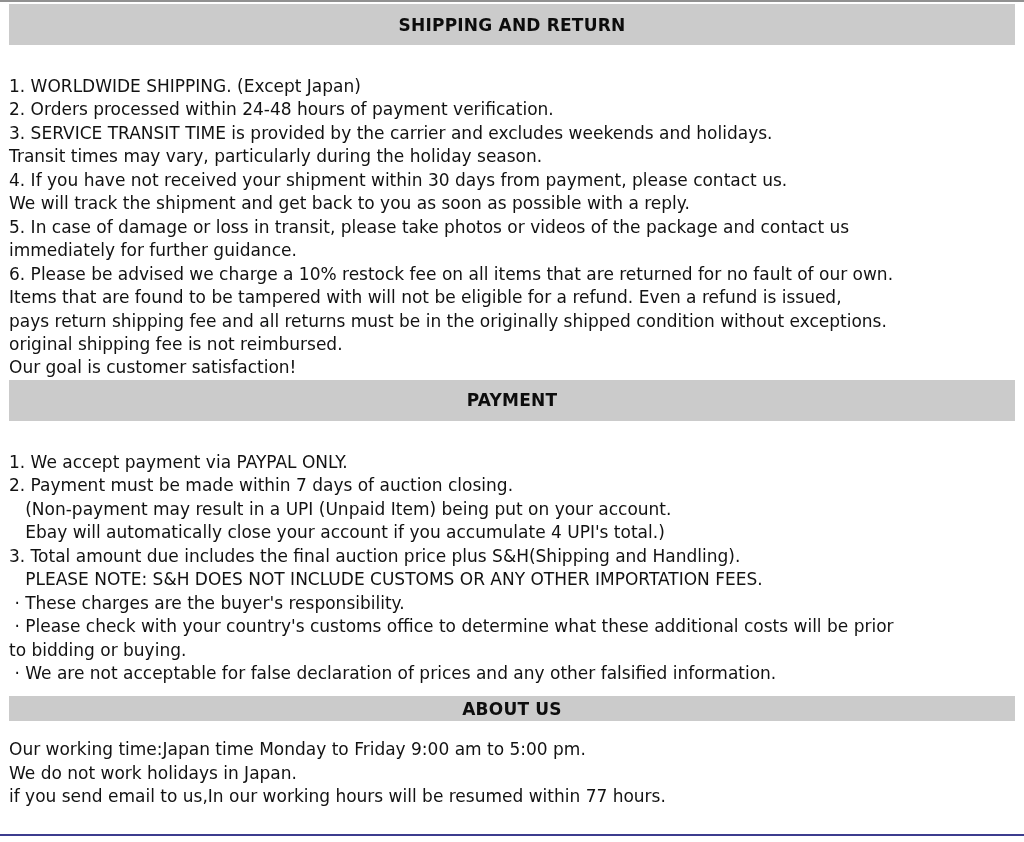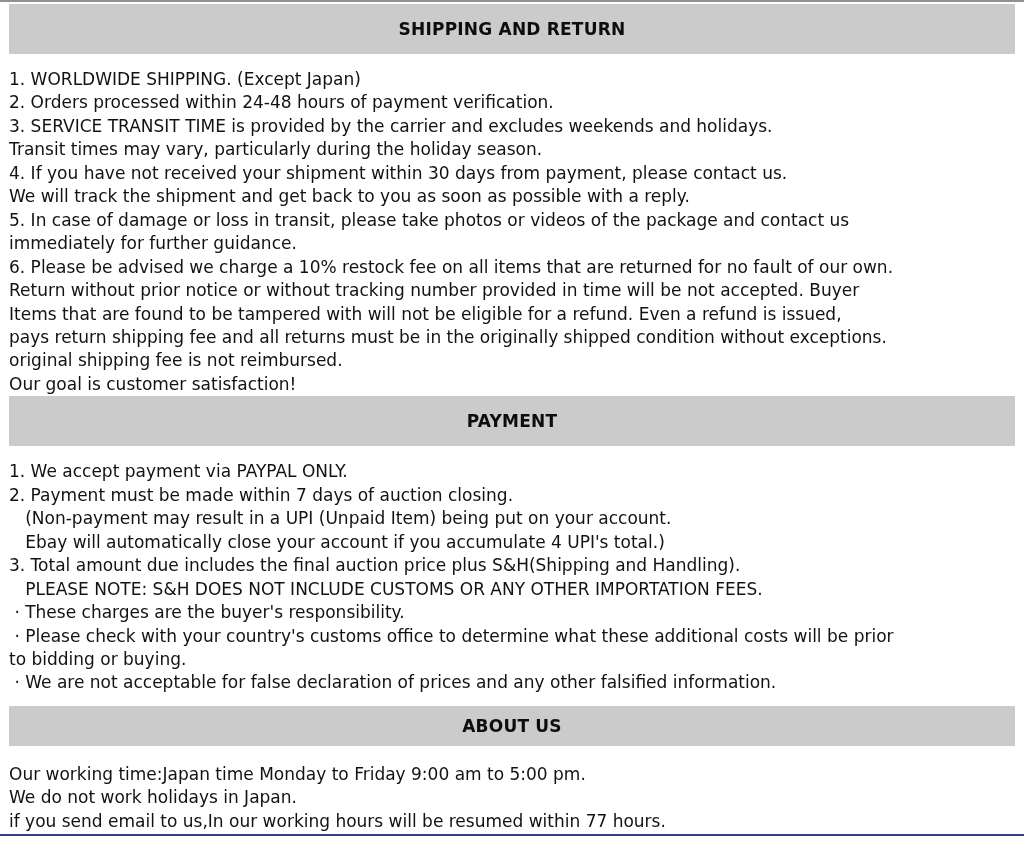--- a/index.html
+++ b/index.html
@@ -18,35 +18,35 @@
   .top-line {
     height: 2px;
     width: 100%;
     background: #919191;
   }
   .content {
     margin: 2px 9px 0 9px;
   }
   .section-bar {
     background: #cbcbcb;
-    height: 50px;
+    height: 41px;
     display: flex;
     align-items: center;
     justify-content: center;
   }
   .section-bar .bar-title {
     font-size: 17px;
     font-weight: bold;
     color: #0d0d0d;
     letter-spacing: 0.2px;
   }
   .bar-payment { }
-  .bar-about   { margin-top: 11px; height: 40px; }
+  .bar-about   { margin-top: 11px; height: 25px; }
   .lines {
-    padding-top: 14px;
+    padding-top: 30px;
     font-size: 17px;
     line-height: 23.45px;
   }
   .lines-about { padding-top: 17px; }
   .line {
     white-space: pre;
     overflow: visible;
   }
   .bottom-line {
     position: absolute;
@@ -70,21 +70,20 @@
   <div class="lines">
     <div class="line">1. WORLDWIDE SHIPPING. (Except Japan)</div>
     <div class="line">2. Orders processed within 24-48 hours of payment verification.</div>
     <div class="line">3. SERVICE TRANSIT TIME is provided by the carrier and excludes weekends and holidays.</div>
     <div class="line">Transit times may vary, particularly during the holiday season.</div>
     <div class="line">4. If you have not received your shipment within 30 days from payment, please contact us.</div>
     <div class="line">We will track the shipment and get back to you as soon as possible with a reply.</div>
     <div class="line">5. In case of damage or loss in transit, please take photos or videos of the package and contact us</div>
     <div class="line">immediately for further guidance.</div>
     <div class="line">6. Please be advised we charge a 10% restock fee on all items that are returned for no fault of our own.</div>
-    <div class="line">Return without prior notice or without tracking number provided in time will be not accepted. Buyer</div>
     <div class="line">Items that are found to be tampered with will not be eligible for a refund. Even a refund is issued,</div>
     <div class="line">pays return shipping fee and all returns must be in the originally shipped condition without exceptions.</div>
     <div class="line">original shipping fee is not reimbursed.</div>
     <div class="line">Our goal is customer satisfaction!</div>
   </div>
 
   <div class="section-bar bar-payment">
     <span class="bar-title">PAYMENT</span>
   </div>
   <div class="lines">

